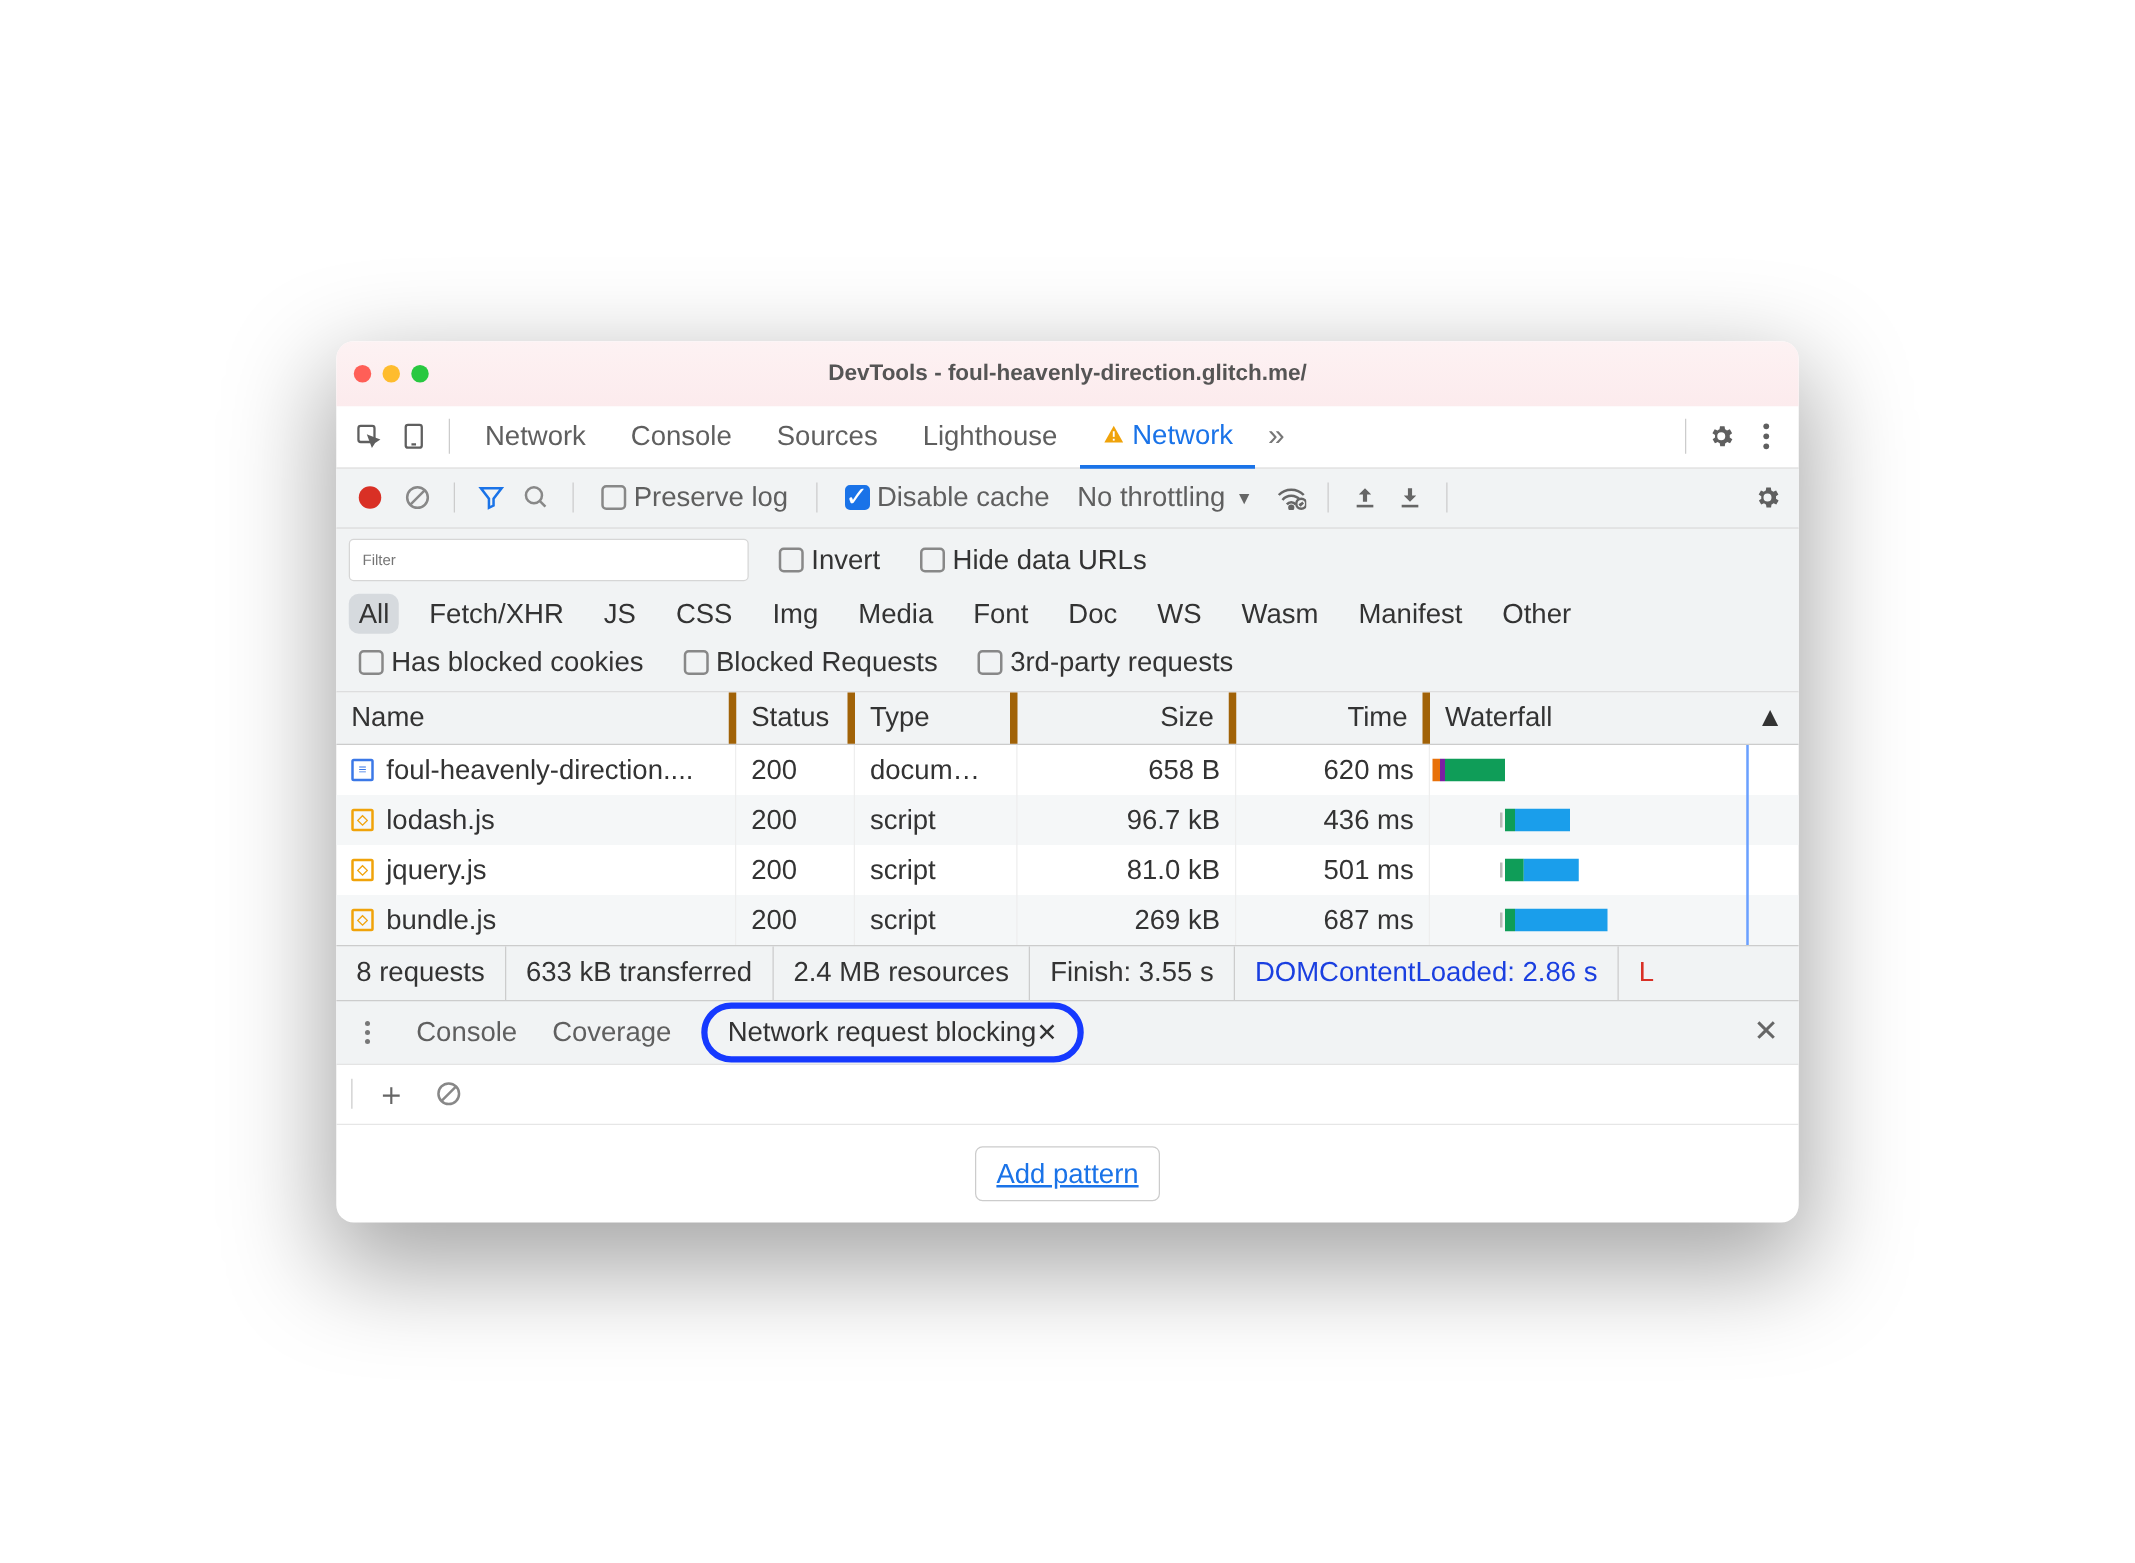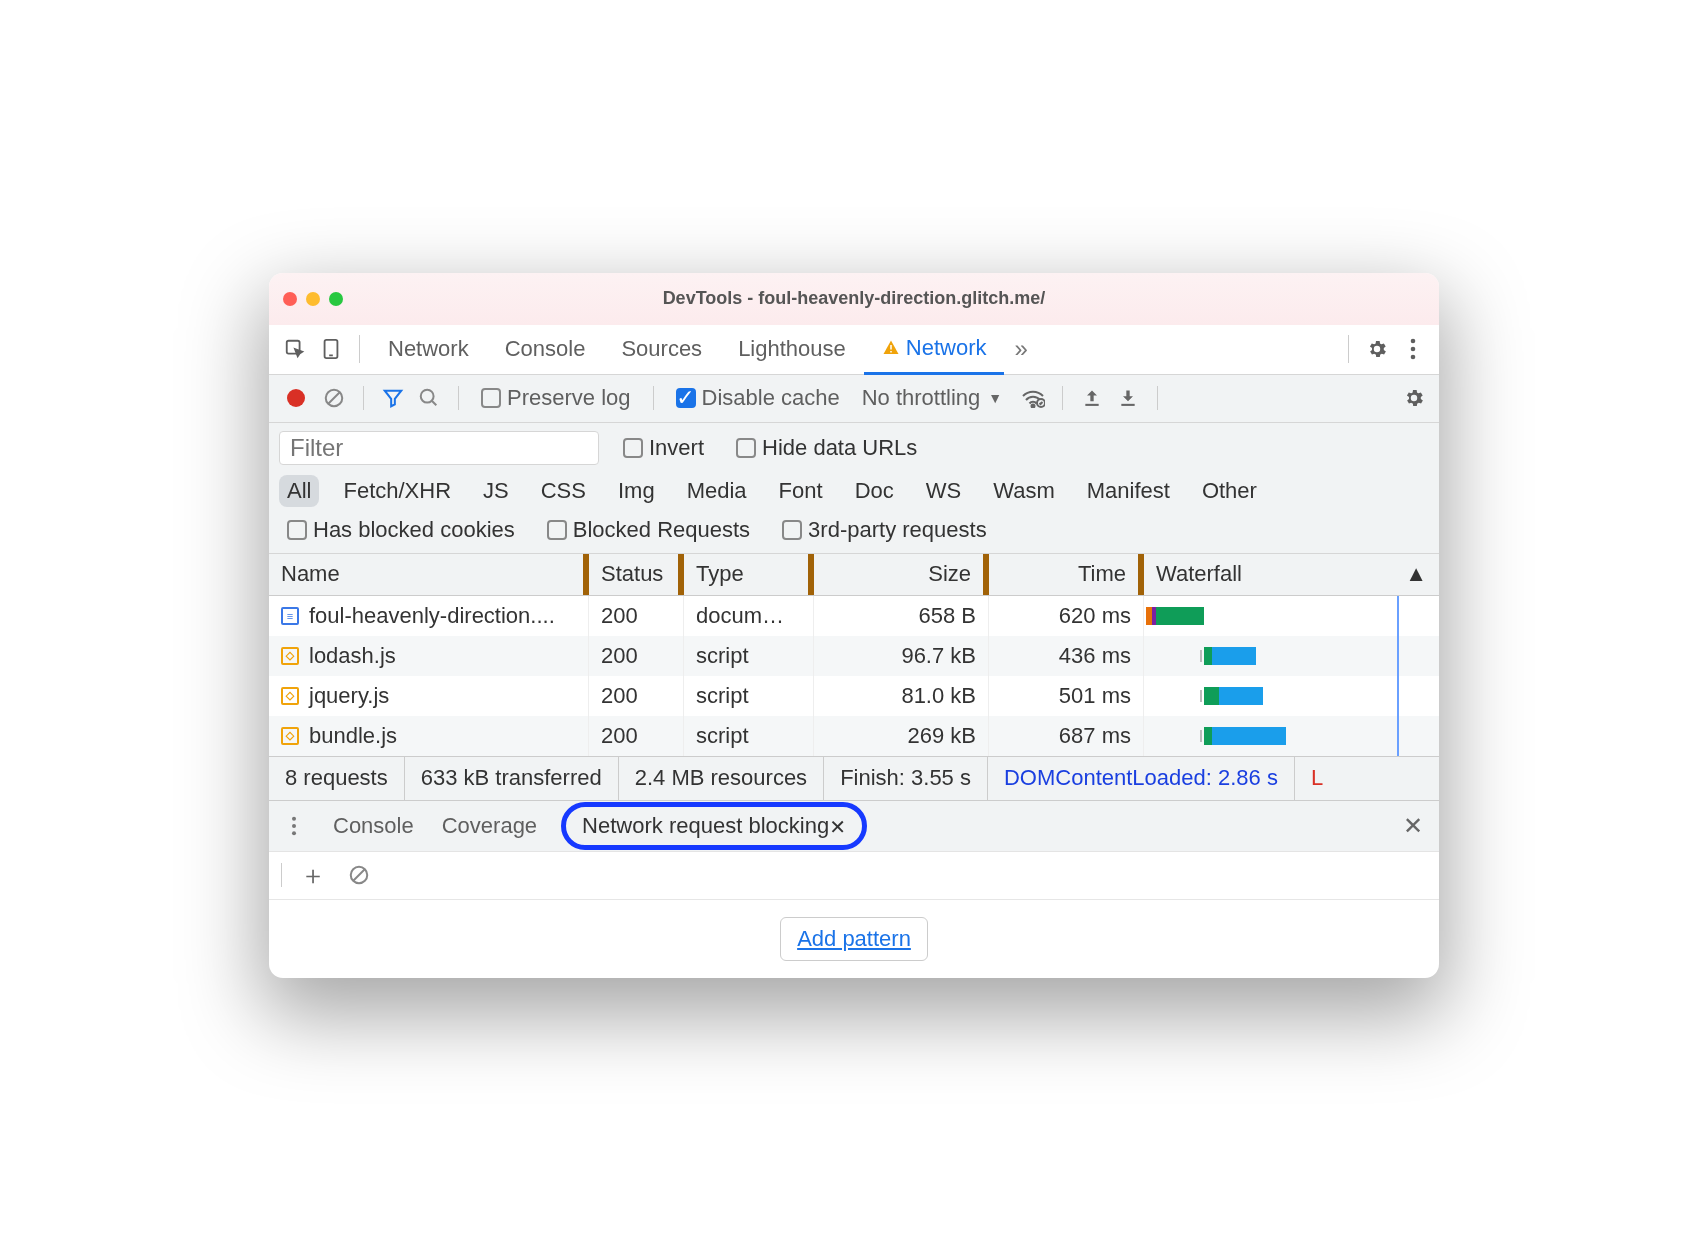--- a/index.html
+++ b/index.html
@@ -67,21 +67,21 @@
 
 .filterbar {
   background:#f1f3f4; padding: 8px 10px 10px 10px;
   border-bottom:1px solid #d6d6d6;
   display:flex; flex-direction:column; gap:10px;
   color:#333;
 }
 .filterrow { display:flex; align-items:center; gap:16px; flex-wrap:wrap; }
 .filter-input {
   background:#fff; border:1px solid #d6d6d6; border-radius:4px;
-  height:34px; width:320px; padding:0 10px; font-size:24px; color:#888;
+  height:34px; width:320px; padding:0 10px; font-size:12px; color:#888;
 }
 .pill { padding:3px 8px; border-radius:8px; cursor:pointer; }
 .pill.active { background:#d6dade; }
 
 .table-head {
   display:flex; height:42px; align-items:stretch;
   border-bottom:1px solid #ccc; background:#f1f3f4; color:#333;
 }
 .th { display:flex; align-items:center; padding:0 12px; border-right:6px solid #a16207; }
 .th:last-child { border-right:none; }

